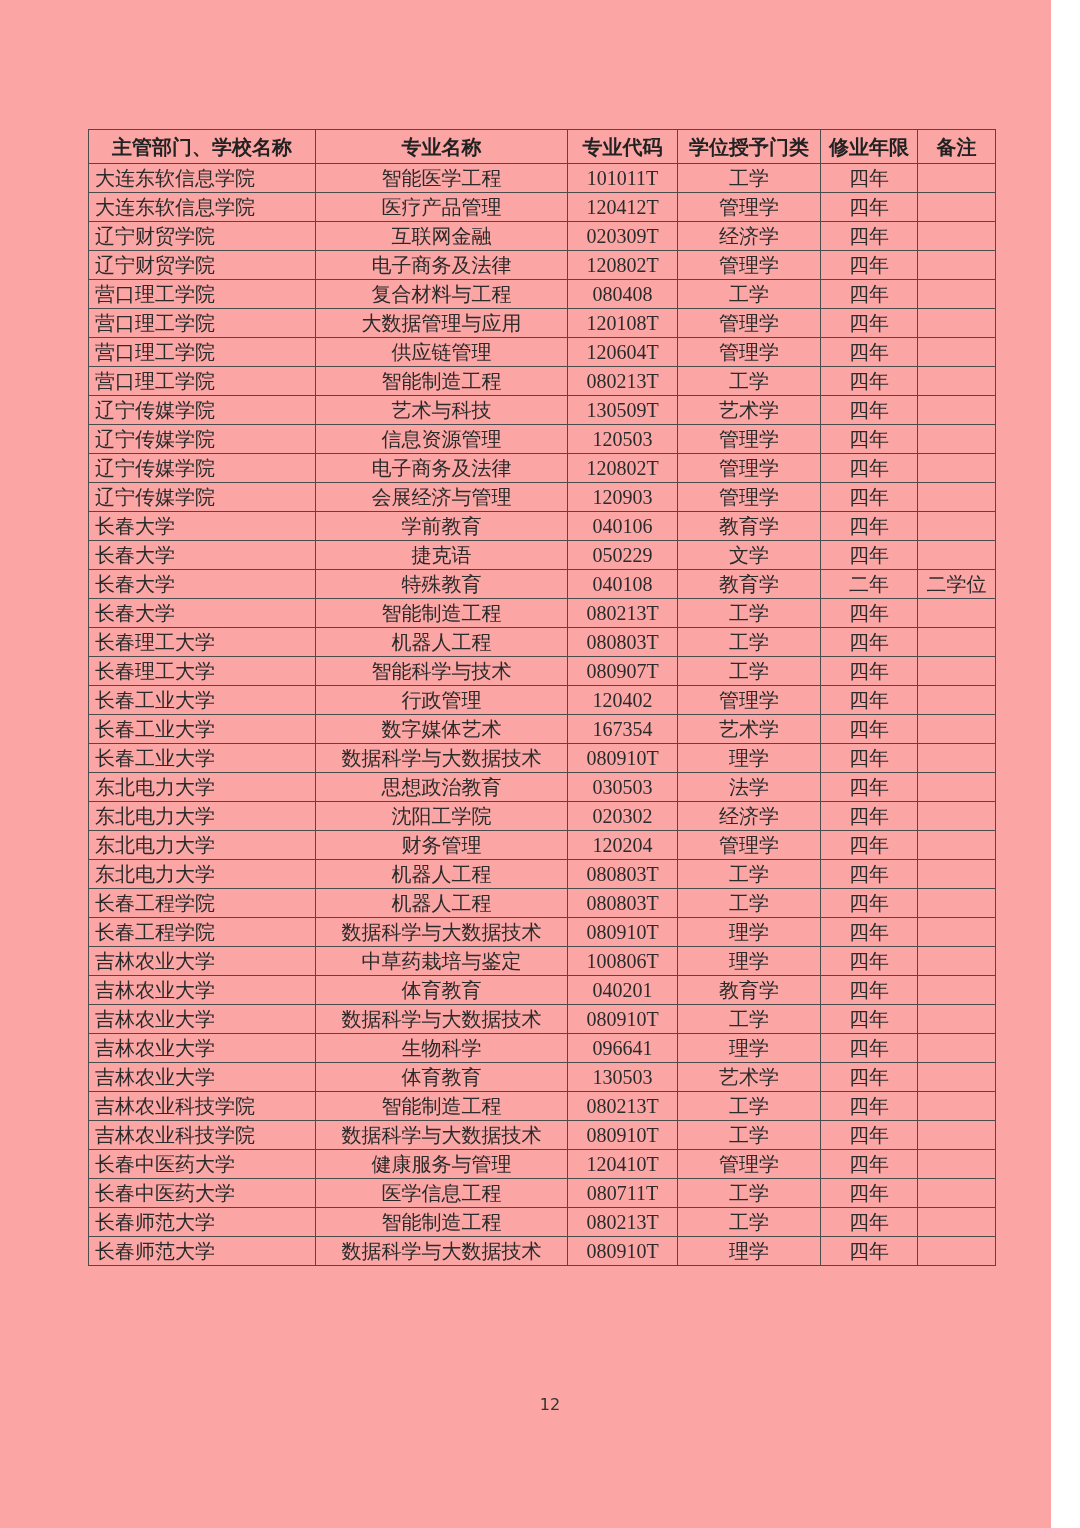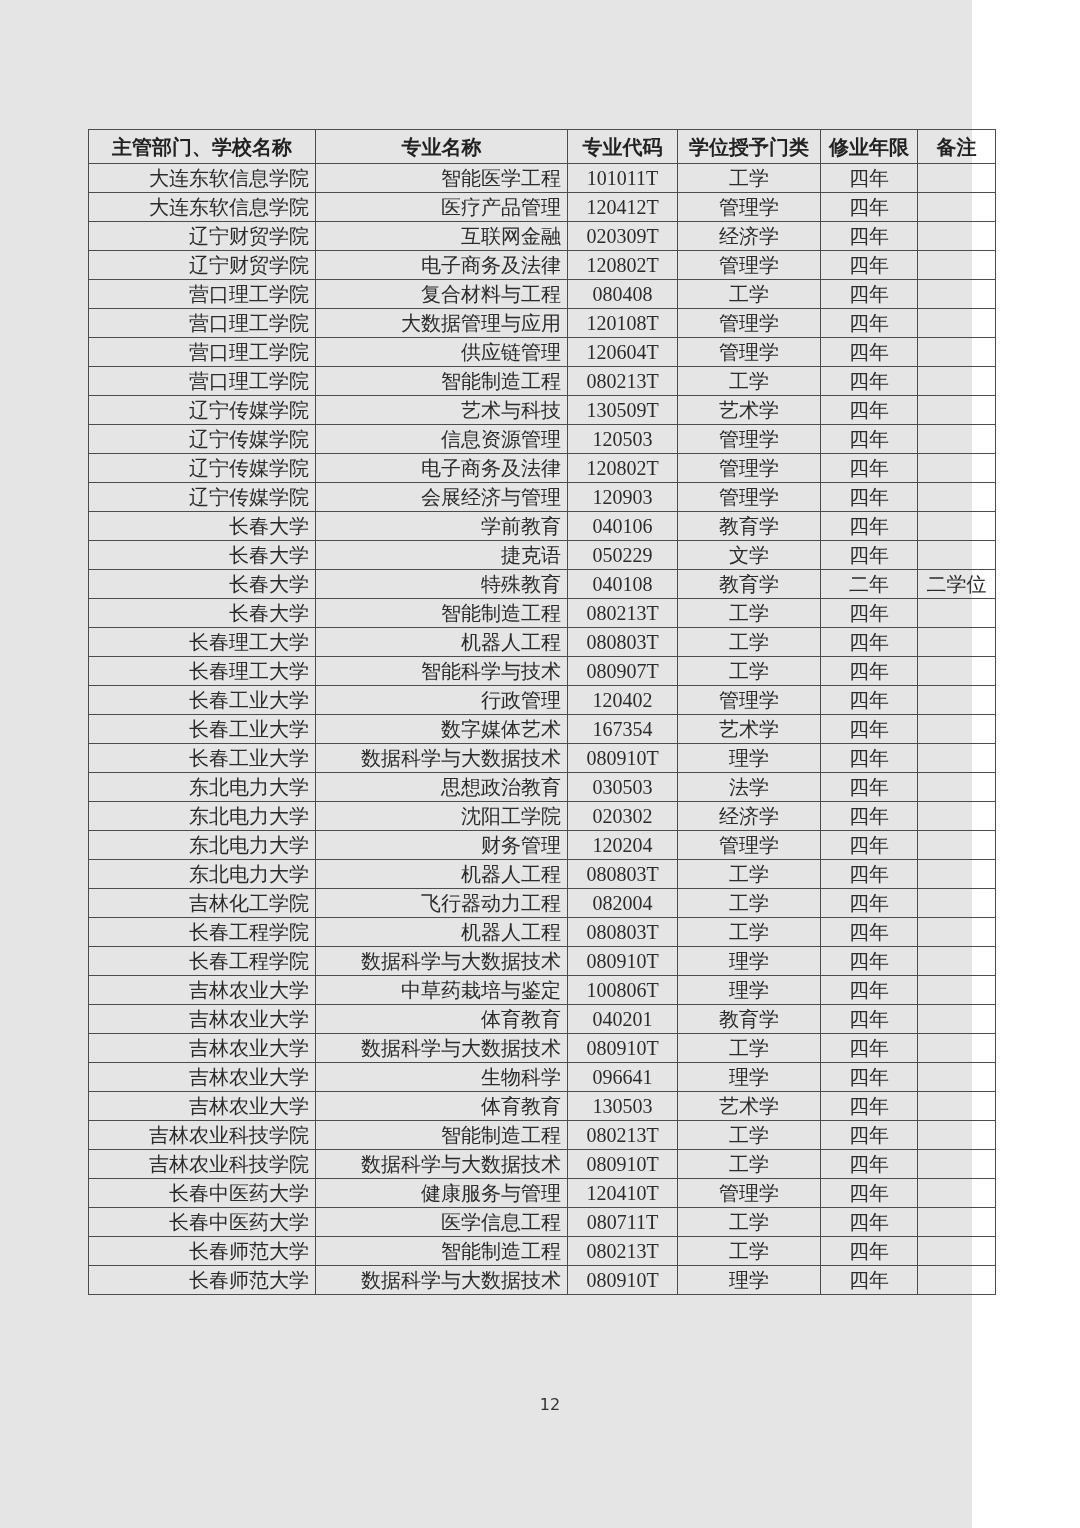--- a/index.html
+++ b/index.html
@@ -6,22 +6,22 @@
   html, body { background: #ffffff; }
   body {
     width: 1080px; height: 1528px;
     font-family: "Liberation Serif", "DejaVu Serif", serif;
     color: #2b2b2b;
     position: relative;
     overflow: hidden;
   }
   .page {
     position: absolute; left: 0; top: 0;
-    width: 972px; height: 1528px;
-    background: #e5e5e5;
+    width: 1051px; height: 1528px;
+    background: #fca5a5;
   }
   table.majors {
     position: absolute; left: 88px; top: 129px;
     width: 907px;
     border-collapse: collapse;
     table-layout: fixed;
   }
   table.majors th, table.majors td {
     border: 1px solid #4c4c4c;
     font-size: 20px;
@@ -33,22 +33,22 @@
     font-weight: normal;
     vertical-align: middle;
   }
   table.majors th {
     font-weight: bold;
     text-align: center;
     height: 34px;
     font-size: 20px;
     color: #222222;
   }
-  td.c-school { text-align: right; padding-left: 9px; }
-  td.c-major  { text-align: right; padding-left: 11px; }
+  td.c-school { text-align: left; padding-left: 9px; }
+  td.c-major  { text-align: center; padding-left: 11px; }
   td.c-code, td.c-degree, td.c-years, td.c-remark { text-align: center; }
   td.section-cell {
     text-align: center;
     font-weight: bold;
     color: #222222;
   }
   .page-number {
     position: absolute; top: 1395px; left: 0;
     width: 1080px;
     text-align: center;
@@ -276,28 +276,20 @@
         </tr>
         <tr>
           <td class="c-school">东北电力大学</td>
           <td class="c-major">机器人工程</td>
           <td class="c-code">080803T</td>
           <td class="c-degree">工学</td>
           <td class="c-years">四年</td>
           <td class="c-remark"></td>
         </tr>
         <tr>
-          <td class="c-school">吉林化工学院</td>
-          <td class="c-major">飞行器动力工程</td>
-          <td class="c-code">082004</td>
-          <td class="c-degree">工学</td>
-          <td class="c-years">四年</td>
-          <td class="c-remark"></td>
-        </tr>
-        <tr>
           <td class="c-school">长春工程学院</td>
           <td class="c-major">机器人工程</td>
           <td class="c-code">080803T</td>
           <td class="c-degree">工学</td>
           <td class="c-years">四年</td>
           <td class="c-remark"></td>
         </tr>
         <tr>
           <td class="c-school">长春工程学院</td>
           <td class="c-major">数据科学与大数据技术</td>

